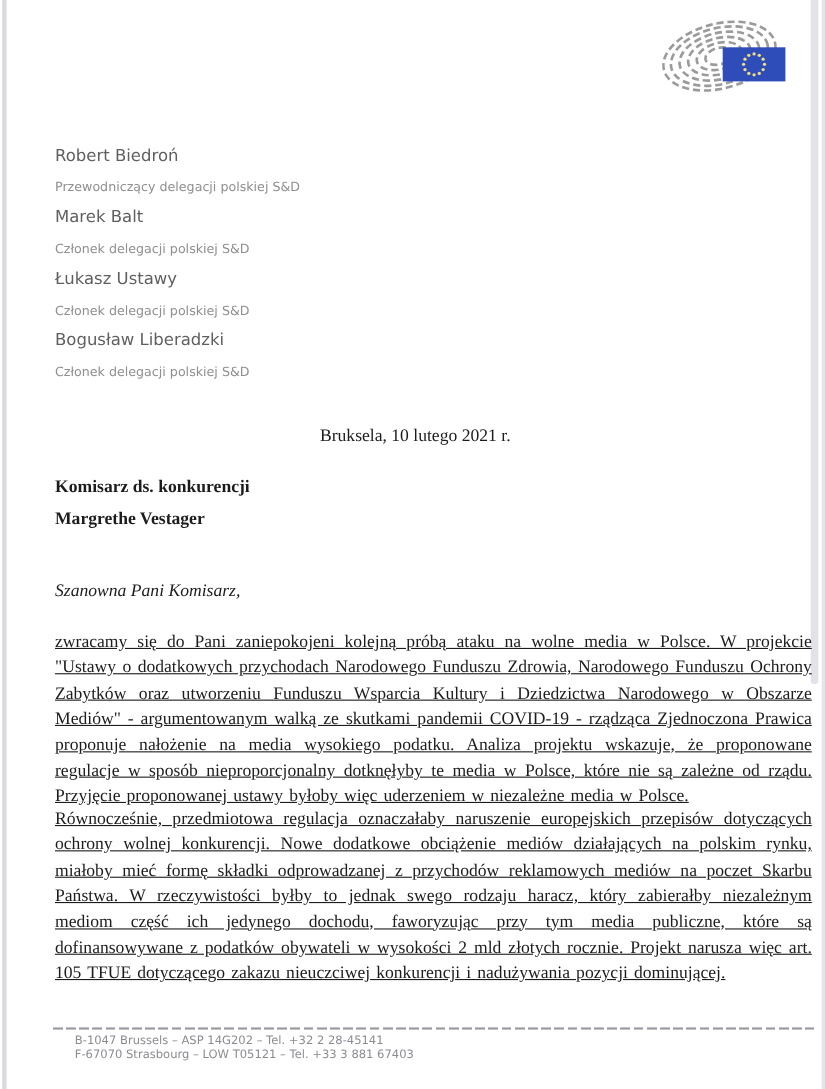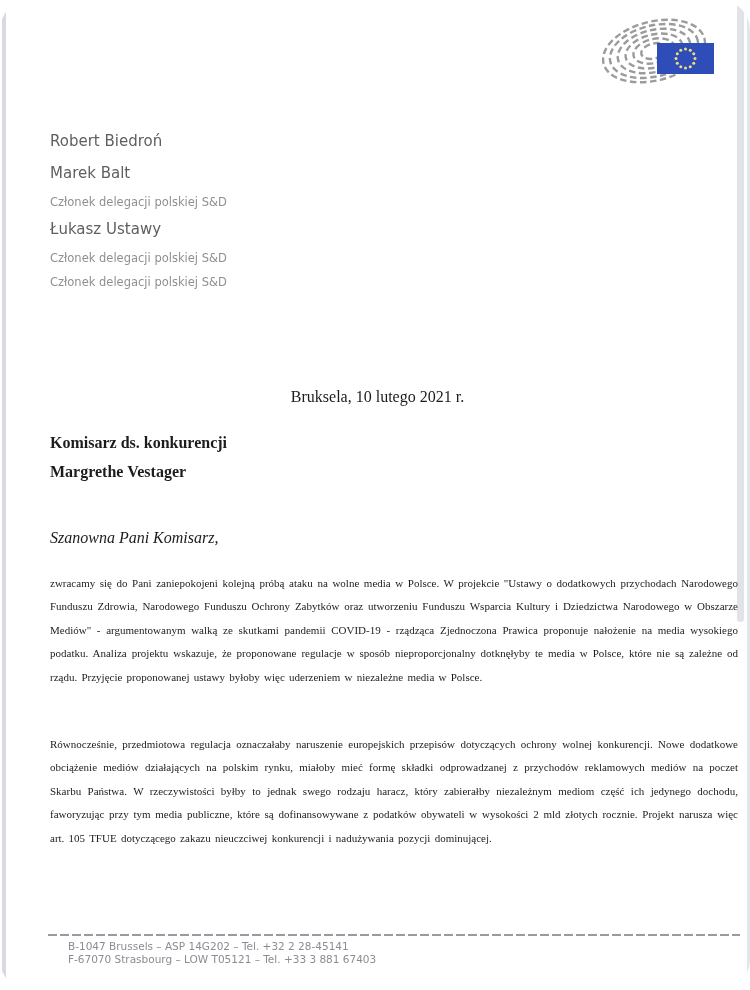--- a/index.html
+++ b/index.html
@@ -1,21 +1,21 @@
 <!DOCTYPE html>
 <html><head>
 <meta charset="utf-8">
 <style>
   * { margin:0; padding:0; box-sizing:border-box; }
   html,body { width:750px; height:990px; }
   body { font-family:"Liberation Sans", sans-serif; background:#ffffff; }
 
   .page {
     position:relative; width:750px; height:990px;
-    background:#ffffff; overflow:hidden;border-radius:30px;
+    background:#ffffff; overflow:hidden;
   }
 
   
   .edge-left  { position:absolute; left:2px;   top:0; width:4px; height:990px; background:#d9d9e0; }
   .edge-right { position:absolute; left:747px; top:0; width:3px; height:990px; background:#e4e4ea; }
   .scroll-thumb {
     position:absolute; left:737px; top:0; width:7px; height:622px;
     background:#e2e2e9; border-radius:0 0 4px 4px;
   }
 
@@ -36,21 +36,21 @@
   
   .serif { font-family:"Liberation Serif", serif; color:#1c1c1c; }
   .dateline {
     position:absolute; left:50px; top:388px; width:655px;
     text-align:center; font-size:16px; line-height:18px;
   }
   .recipient { position:absolute; left:50px; top:428px; font-weight:bold; font-size:16px; line-height:29px; }
   .salutation { position:absolute; left:50px; top:528px; font-style:italic; font-size:16px; line-height:19px; }
   .para {
     position:absolute; left:50px; width:688px;
-    font-size:11px; line-height:23.4px; text-align:justify; word-spacing:1.5px;
+    font-size:16px; line-height:23.4px; text-align:justify; word-spacing:1.5px;text-decoration:underline;
   }
   .para-1 { top:572px; }
   .para-2 { top:733px; }
 
   
   .footer-rule {
     position:absolute; left:48px; top:934px; width:692px; height:1.5px;
     background:repeating-linear-gradient(90deg,#9a9aa2 0 9px, rgba(0,0,0,0) 9px 12px);
   }
   .footer {
@@ -95,30 +95,32 @@
           <circle cx="75.27" cy="37.75" r="1.5"></circle>
           <circle cx="78.75" cy="34.27" r="1.5"></circle>
         </g>
       </g>
     </svg>
   </div>
 
   <div class="signers">
     <div class="signer">
       <div class="signer-name">Robert Biedroń</div>
+      <div class="signer-role">Przewodniczący delegacji polskiej S&amp;D</div>
     </div>
     <div class="signer">
       <div class="signer-name">Marek Balt</div>
       <div class="signer-role">Członek delegacji polskiej S&amp;D</div>
     </div>
     <div class="signer">
       <div class="signer-name">Łukasz Ustawy</div>
       <div class="signer-role">Członek delegacji polskiej S&amp;D</div>
     </div>
     <div class="signer">
+      <div class="signer-name">Bogusław Liberadzki</div>
       <div class="signer-role">Członek delegacji polskiej S&amp;D</div>
     </div>
   </div>
 
   <div class="dateline serif">Bruksela, 10 lutego 2021 r.</div>
 
   <div class="recipient serif">
     <div>Komisarz ds. konkurencji</div>
     <div>Margrethe Vestager</div>
   </div>

